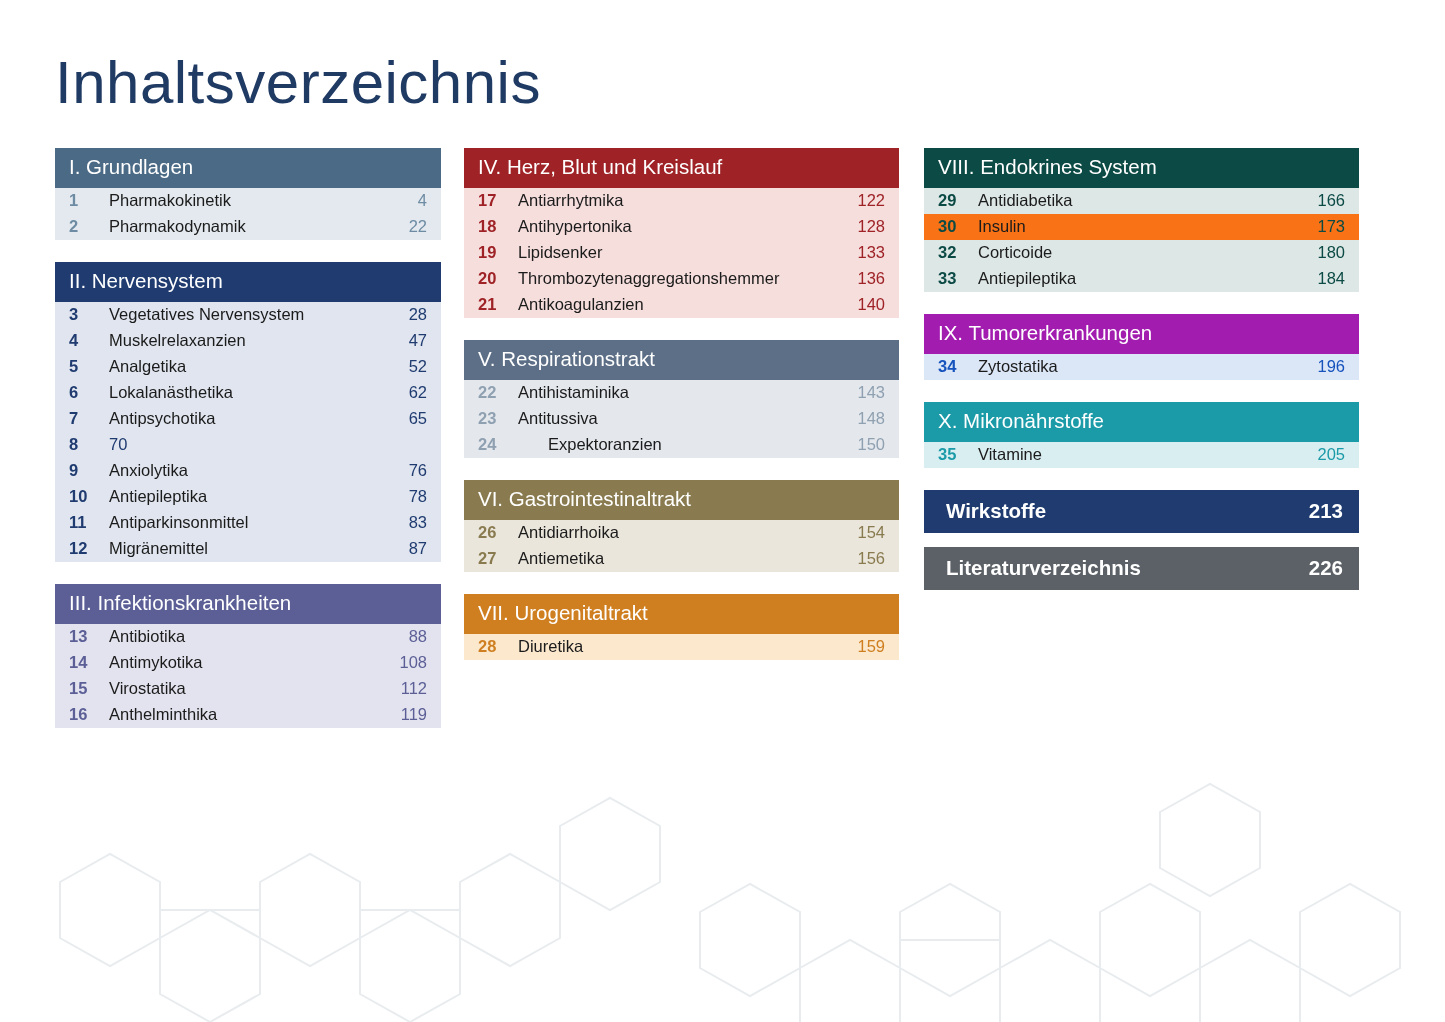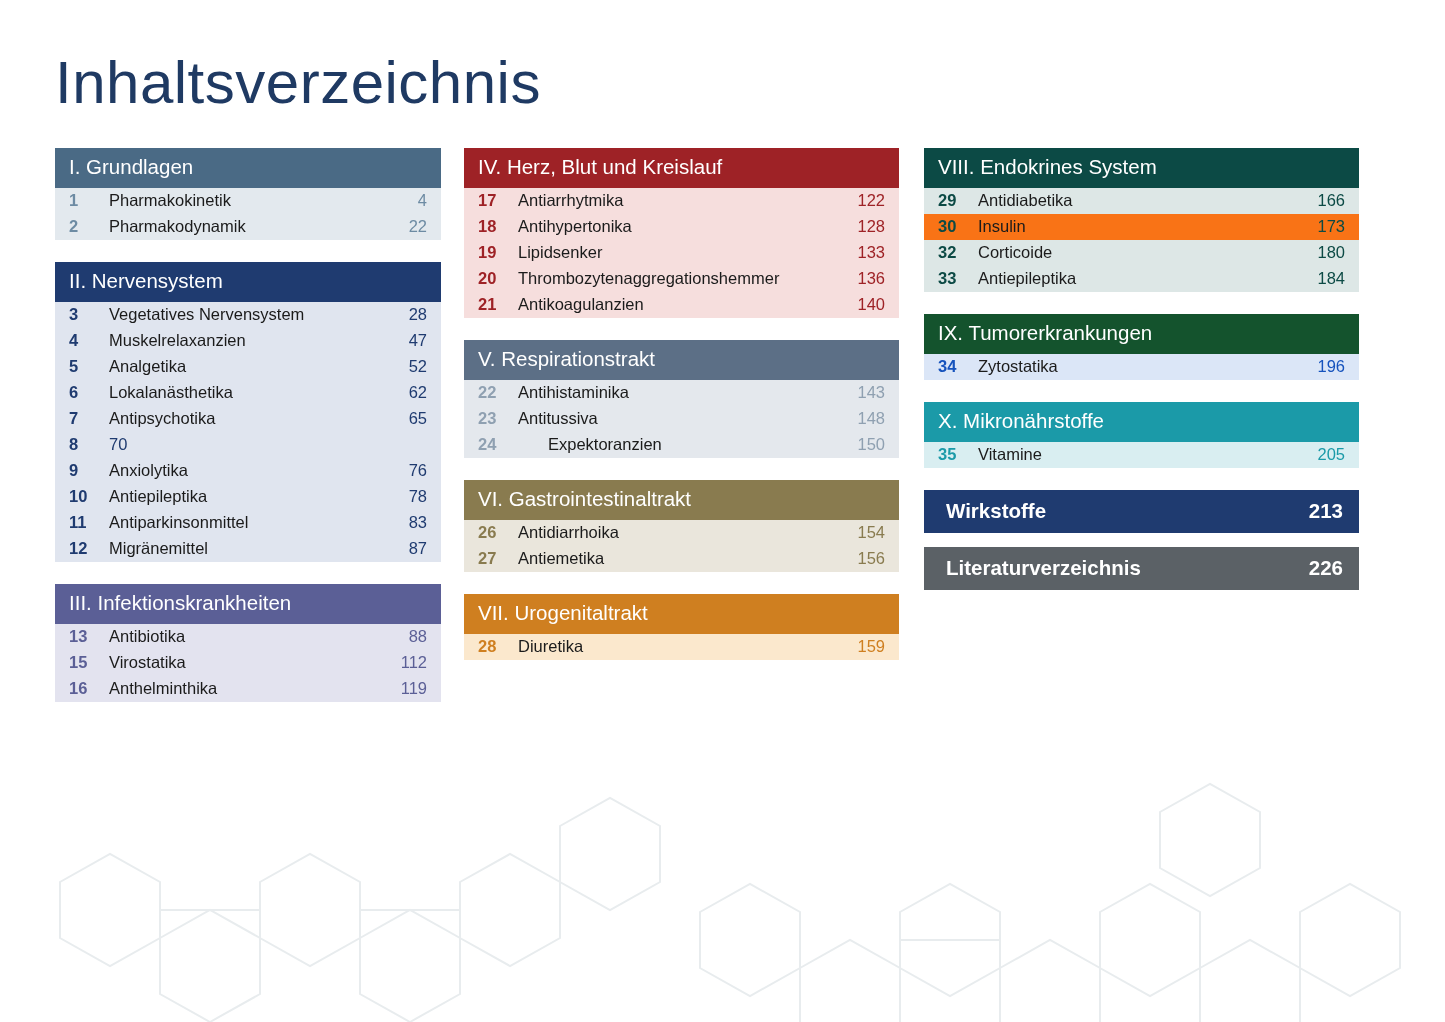--- a/index.html
+++ b/index.html
@@ -202,20 +202,25 @@
 
     <div class="section">
       <div class="section-header" style="background:#5b5f96;">III. Infektionskrankheiten</div>
       <div class="rows">
         <div class="row" style="background:#e3e3ef;">
           <span class="num" style="color:#5b5f96;">13</span>
           <span class="label">Antibiotika</span>
           <span class="page" style="color:#5b5f96;">88</span>
         </div>
         <div class="row" style="background:#e3e3ef;">
+          <span class="num" style="color:#5b5f96;">14</span>
+          <span class="label">Antimykotika</span>
+          <span class="page" style="color:#5b5f96;">108</span>
+        </div>
+        <div class="row" style="background:#e3e3ef;">
           <span class="num" style="color:#5b5f96;">15</span>
           <span class="label">Virostatika</span>
           <span class="page" style="color:#5b5f96;">112</span>
         </div>
         <div class="row" style="background:#e3e3ef;">
           <span class="num" style="color:#5b5f96;">16</span>
           <span class="label">Anthelminthika</span>
           <span class="page" style="color:#5b5f96;">119</span>
         </div>
       </div>
@@ -336,21 +341,21 @@
           <span class="num" style="color:#0c4a45;">33</span>
           <span class="label">Antiepileptika</span>
           <span class="page" style="color:#0c4a45;">184</span>
         </div>
       </div>
     </div>
 
     <div class="gap-m"></div>
 
     <div class="section">
-      <div class="section-header" style="background:#14532d;">IX. Tumorerkrankungen</div>
+      <div class="section-header" style="background:#a21caf;">IX. Tumorerkrankungen</div>
       <div class="rows">
         <div class="row" style="background:#dbe6f7;">
           <span class="num" style="color:#1653bd;">34</span>
           <span class="label">Zytostatika</span>
           <span class="page" style="color:#1653bd;">196</span>
         </div>
       </div>
     </div>
 
     <div class="gap-m"></div>

